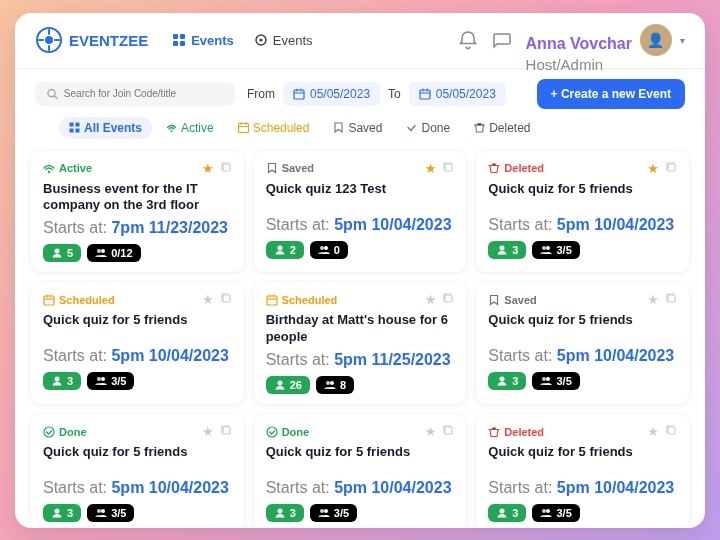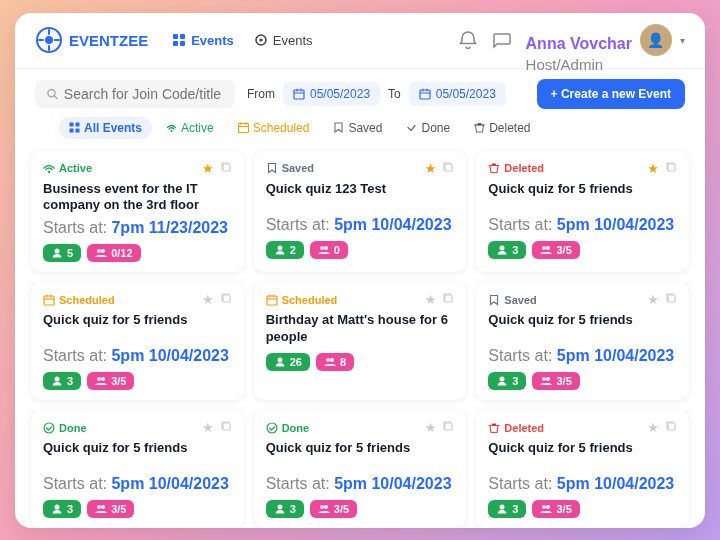--- a/index.html
+++ b/index.html
@@ -106,21 +106,21 @@
       gap: 6px;
       background: #f5f5f5;
       border-radius: 8px;
       padding: 6px 12px;
       width: 200px;
     }
     .search-input {
       border: none;
       background: transparent;
       outline: none;
-      font-size: 14px;
+      font-size: 10px;
       color: #7f1d1d;
       width: 100%;
     }
     .date-range {
       display: flex;
       align-items: center;
       gap: 8px;
       font-size: 12px;
       color: #444;
     }
@@ -243,21 +243,21 @@
       color: #fff;
       border-radius: 6px;
       padding: 3px 8px;
       font-size: 11px;
       font-weight: 600;
     }
     .badge-orange {
       display: flex;
       align-items: center;
       gap: 4px;
-      background: #ec4899;
+      background: #000000;
       color: #fff;
       border-radius: 6px;
       padding: 3px 8px;
       font-size: 11px;
       font-weight: 600;
     }
   </style>
 </head>
 <body>
 
@@ -566,20 +566,21 @@
         <span class="star-icon ">★</span>
         <span class="copy-icon">
           <svg width="12" height="12" viewBox="0 0 12 12">
                 <rect x="3" y="3" width="7" height="7" rx="1" fill="none" stroke="#ccc" stroke-width="1.2"></rect>
                 <path d="M2 9V2h7" fill="none" stroke="#ccc" stroke-width="1.2" stroke-linecap="round"></path>
               </svg>
         </span>
       </div>
     </div>
     <div class="card-title">Birthday at Matt's house for 6 people</div>
+    <div class="card-time">Starts at: <span>5pm 11/25/2023</span></div>
     <div class="card-footer">
       <div class="badge-green">
         <svg width="12" height="12" viewBox="0 0 12 12">
               <circle cx="6" cy="4" r="2.5" fill="white"></circle>
               <path d="M1.5 10.5 Q2 7 6 7 Q10 7 10.5 10.5" fill="white" stroke="none"></path>
             </svg>
         <span>26</span>
       </div>
       <div class="badge-orange">
         <svg width="12" height="12" viewBox="0 0 12 12">

